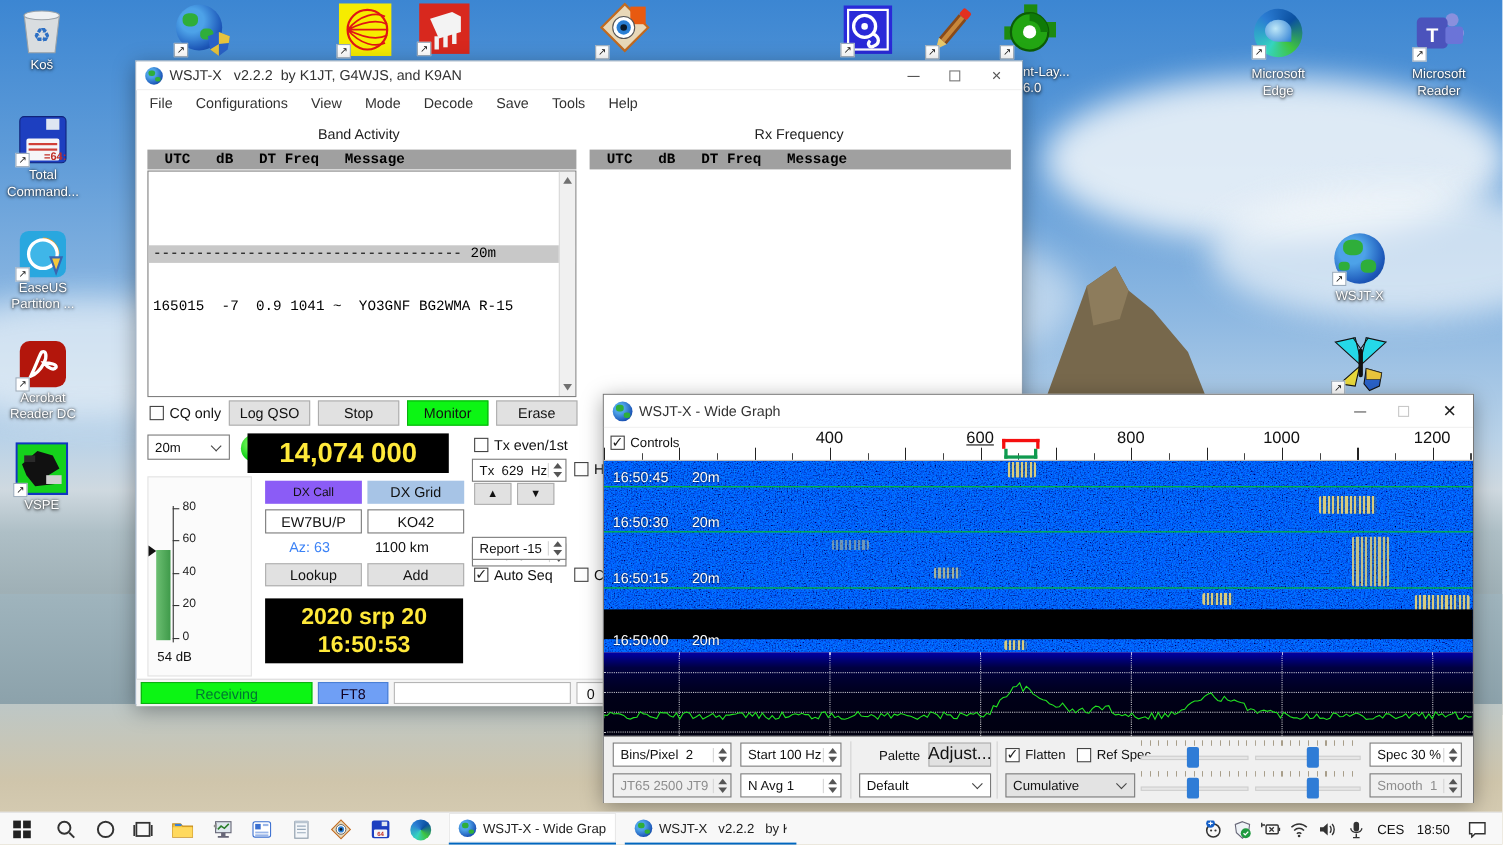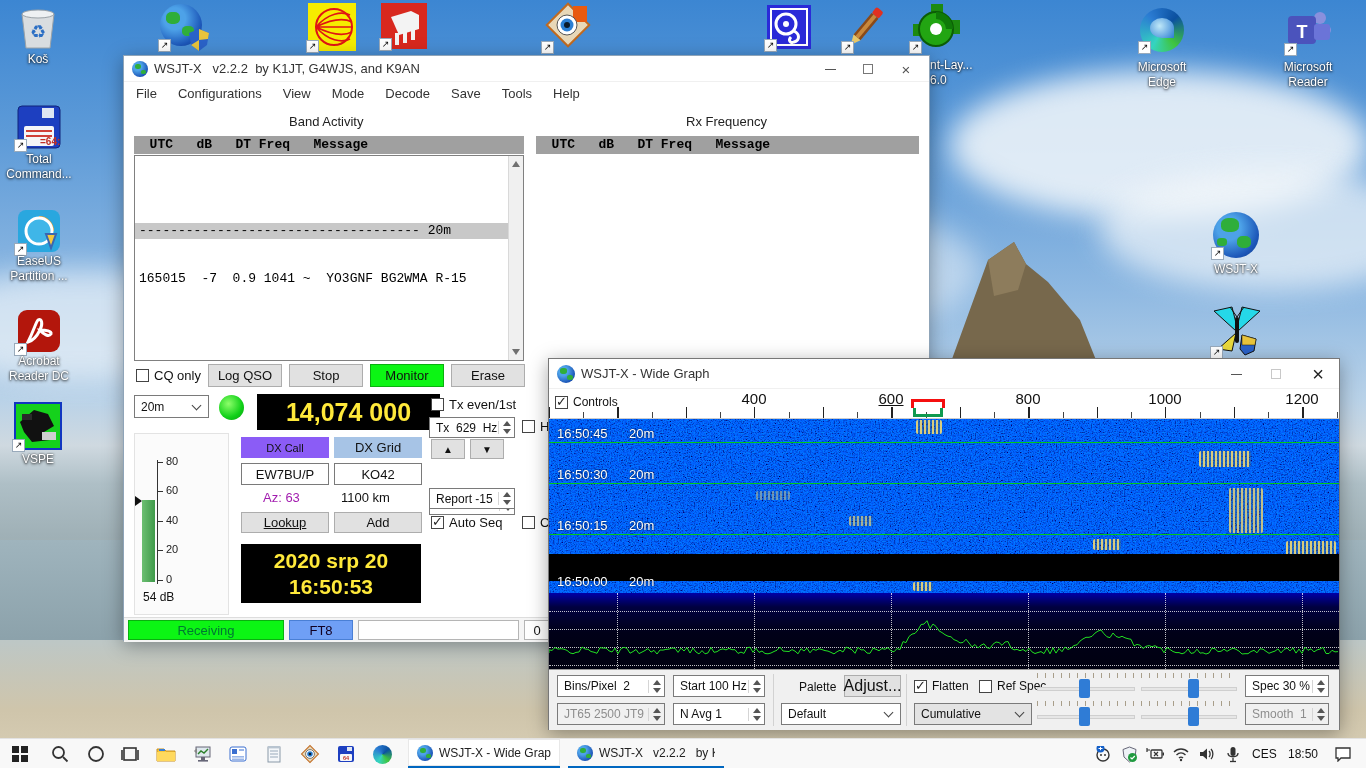--- a/index.html
+++ b/index.html
@@ -346,21 +346,21 @@
     <div class="btn" style="left:84px;top:308px;width:74px;height:23px;">Log QSO</div>
     <div class="btn" style="left:165px;top:308px;width:74px;height:23px;">Stop</div>
     <div class="btn" style="left:246px;top:308px;width:74px;height:23px;background:#0cf514;border-color:#0ab00f;">Monitor</div>
     <div class="btn" style="left:327px;top:308px;width:74px;height:23px;">Erase</div>
 
     <div class="dd" style="left:10px;top:339px;width:75px;height:23px;">
         <span>20m</span>
         <span class="chev"></span>
       </div>
     <div style="position:absolute;left:95px;top:339px;width:25px;height:25px;border-radius:50%;background:radial-gradient(circle at 38% 35%,#8dff6a,#10d018 60%,#0a9a10);"></div>
-    <div class="lcd" style="left:133px;top:338px;width:183px;height:36px;">
+    <div class="lcd" style="left:101px;top:338px;width:183px;height:36px;">
         <span style="font-size:25px;font-weight:bold;">14,074 000</span>
       </div>
 
     <div class="cb" style="left:307px;top:341px;">
         <span class="box"></span>
         <span>Tx even/1st</span>
       </div>
     <div class="spin" style="left:305px;top:361px;width:86px;height:21px;">
         <span class="lab">Tx  629  Hz</span>
         <span class="arrows">
@@ -381,31 +381,31 @@
     <div class="inp" style="left:117px;top:407px;width:88px;height:22px;">EW7BU/P</div>
     <div class="inp" style="left:210px;top:407px;width:88px;height:22px;">KO42</div>
     <div class="spin" style="left:305px;top:408px;width:86px;height:21px;margin-top:30px;">
         <span class="lab">Rx  629  Hz</span>
         <span class="arrows">
           <i class="up"></i>
           <i class="dn"></i>
         </span>
       </div>
 
-    <div style="position:absolute;left:139px;top:434px;font-size:13px;color:#a21caf;">Az: 63</div>
+    <div style="position:absolute;left:139px;top:434px;font-size:13px;color:#3b82f6;">Az: 63</div>
     <div style="position:absolute;left:217px;top:434px;font-size:13px;color:#111;">1100 km</div>
     <div class="spin" style="left:305px;top:432px;width:86px;height:21px;">
         <span class="lab">Report -15</span>
         <span class="arrows">
           <i class="up"></i>
           <i class="dn"></i>
         </span>
       </div>
 
-    <div class="btn" style="left:117px;top:456px;width:88px;height:21px;text-decoration:underline;">Lookup</div>
+    <div class="btn" style="left:117px;top:456px;width:88px;height:21px;">Lookup</div>
     <div class="btn" style="left:210px;top:456px;width:88px;height:21px;">Add</div>
     <div class="cb on" style="left:307px;top:459px;">
         <span class="box"></span>
         <span>Auto Seq</span>
       </div>
     <div class="cb" style="left:398px;top:459px;">
         <span class="box"></span>
         <span>Ca</span>
       </div>
 

